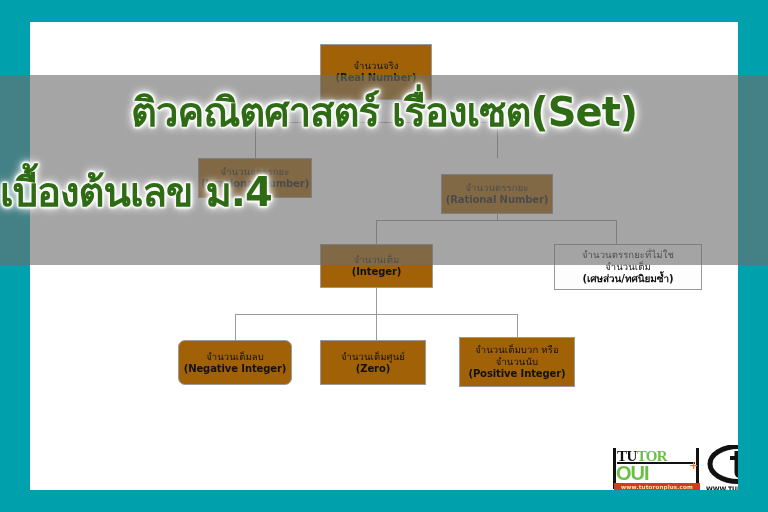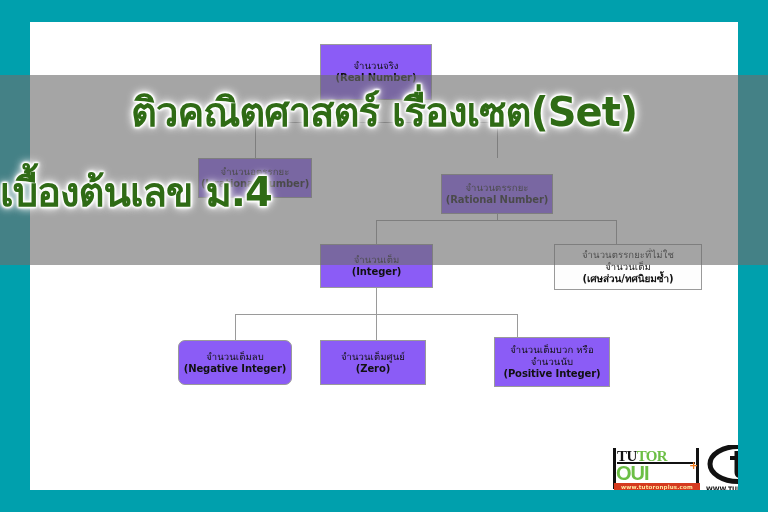--- a/index.html
+++ b/index.html
@@ -13,21 +13,21 @@
   
   .page{
     position:absolute;left:30px;top:22px;width:708px;height:468px;
     background:#ffffff;overflow:hidden;
   }
 
   
   .diagram{position:absolute;left:0;top:0;width:708px;height:468px;}
   .node{
     position:absolute;box-sizing:border-box;
-    background:#8b5cf6;border:1px solid #9a9a9a;
+    background:#a16207;border:1px solid #9a9a9a;
     display:flex;flex-direction:column;align-items:center;justify-content:center;
     text-align:center;line-height:1.18;color:#111;
     font-family:"DejaVu Sans","Liberation Sans",sans-serif;
   }
   .node .th{font-size:9.5px;font-weight:400;letter-spacing:.1px;}
   .node .en{font-size:10px;font-weight:700;letter-spacing:-.1px;margin-top:1px;}
   .node.white{background:#fdfdfd;}
 
   .ln{position:absolute;background:#9a9a9a;}
   .lnv{width:1px;}
@@ -149,21 +149,21 @@
       <div class="node" style="left:148px;top:318px;width:114px;height:45px;border-radius:7px;">
         <span class="th">จำนวนเต็มลบ</span>
         <span class="en">(Negative Integer)</span>
       </div>
 
       <div class="node" style="left:290px;top:318px;width:106px;height:45px;">
         <span class="th">จำนวนเต็มศูนย์</span>
         <span class="en">(Zero)</span>
       </div>
 
-      <div class="node" style="left:429px;top:315px;width:116px;height:50px;margin-left:35px;">
+      <div class="node" style="left:429px;top:315px;width:116px;height:50px;">
         <span class="th">จำนวนเต็มบวก หรือ</span>
         <span class="th">จำนวนนับ</span>
         <span class="en">(Positive Integer)</span>
       </div>
 
     </div>
 
     <div class="logos">
 
       <div class="logo-oui">

